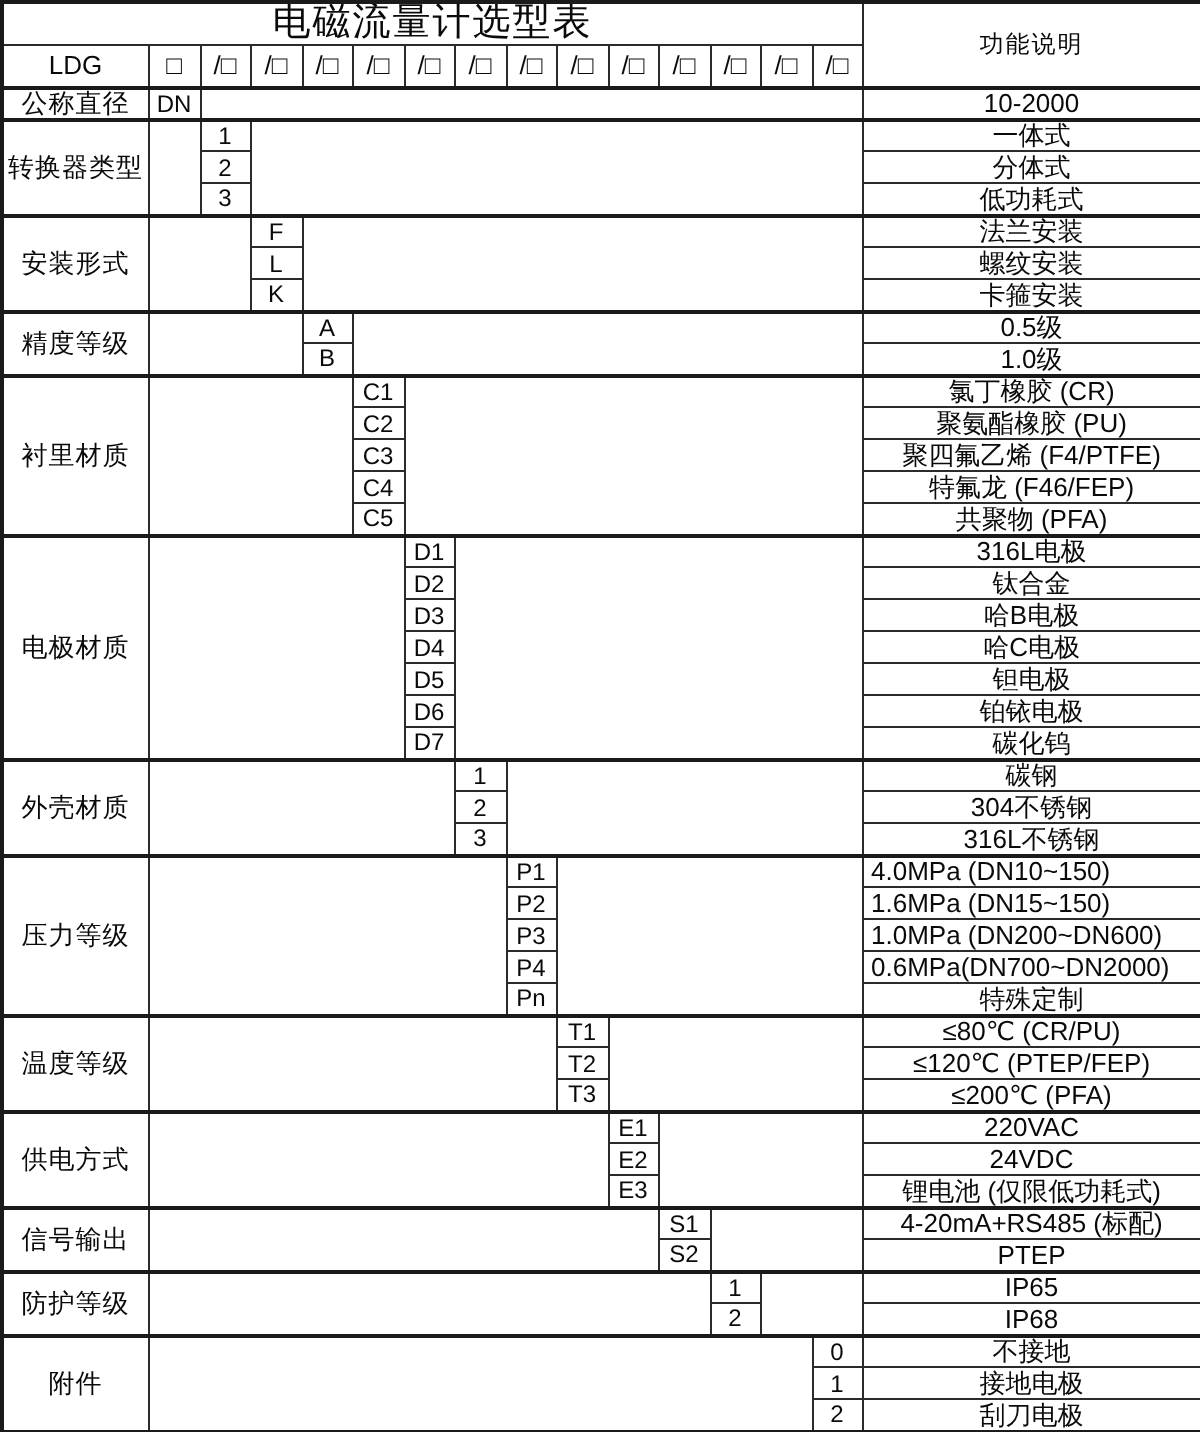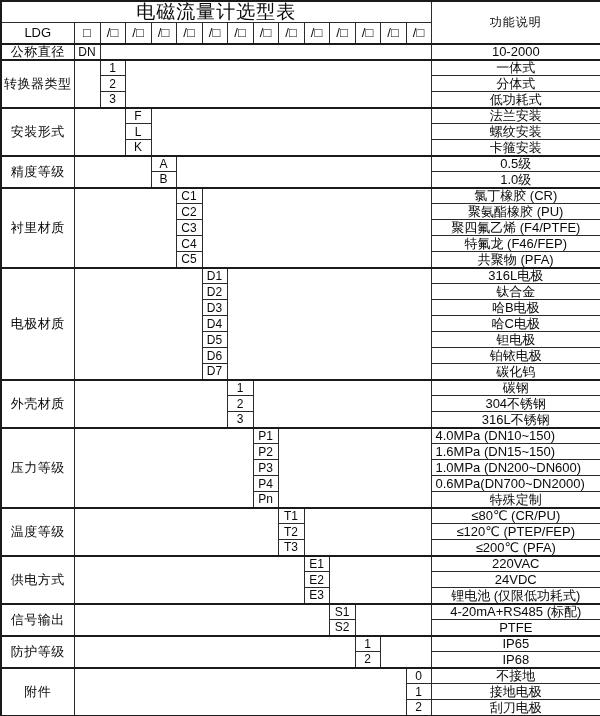--- a/index.html
+++ b/index.html
@@ -287,21 +287,21 @@
       </tr>
       <tr class="data-row section-start">
         <td class="label-cell" rowspan="2">信号输出</td>
         <td class="filler-cell" rowspan="2" colspan="10"></td>
         <td class="code-cell">S1</td>
         <td class="filler-cell" rowspan="2" colspan="3"></td>
         <td class="desc-cell">4-20mA+RS485 (标配)</td>
       </tr>
       <tr class="data-row">
         <td class="code-cell">S2</td>
-        <td class="desc-cell">PTFE</td>
+        <td class="desc-cell">PTEP</td>
       </tr>
       <tr class="data-row section-start">
         <td class="label-cell" rowspan="2">防护等级</td>
         <td class="filler-cell" rowspan="2" colspan="11"></td>
         <td class="code-cell">1</td>
         <td class="filler-cell" rowspan="2" colspan="2"></td>
         <td class="desc-cell">IP65</td>
       </tr>
       <tr class="data-row">
         <td class="code-cell">2</td>

